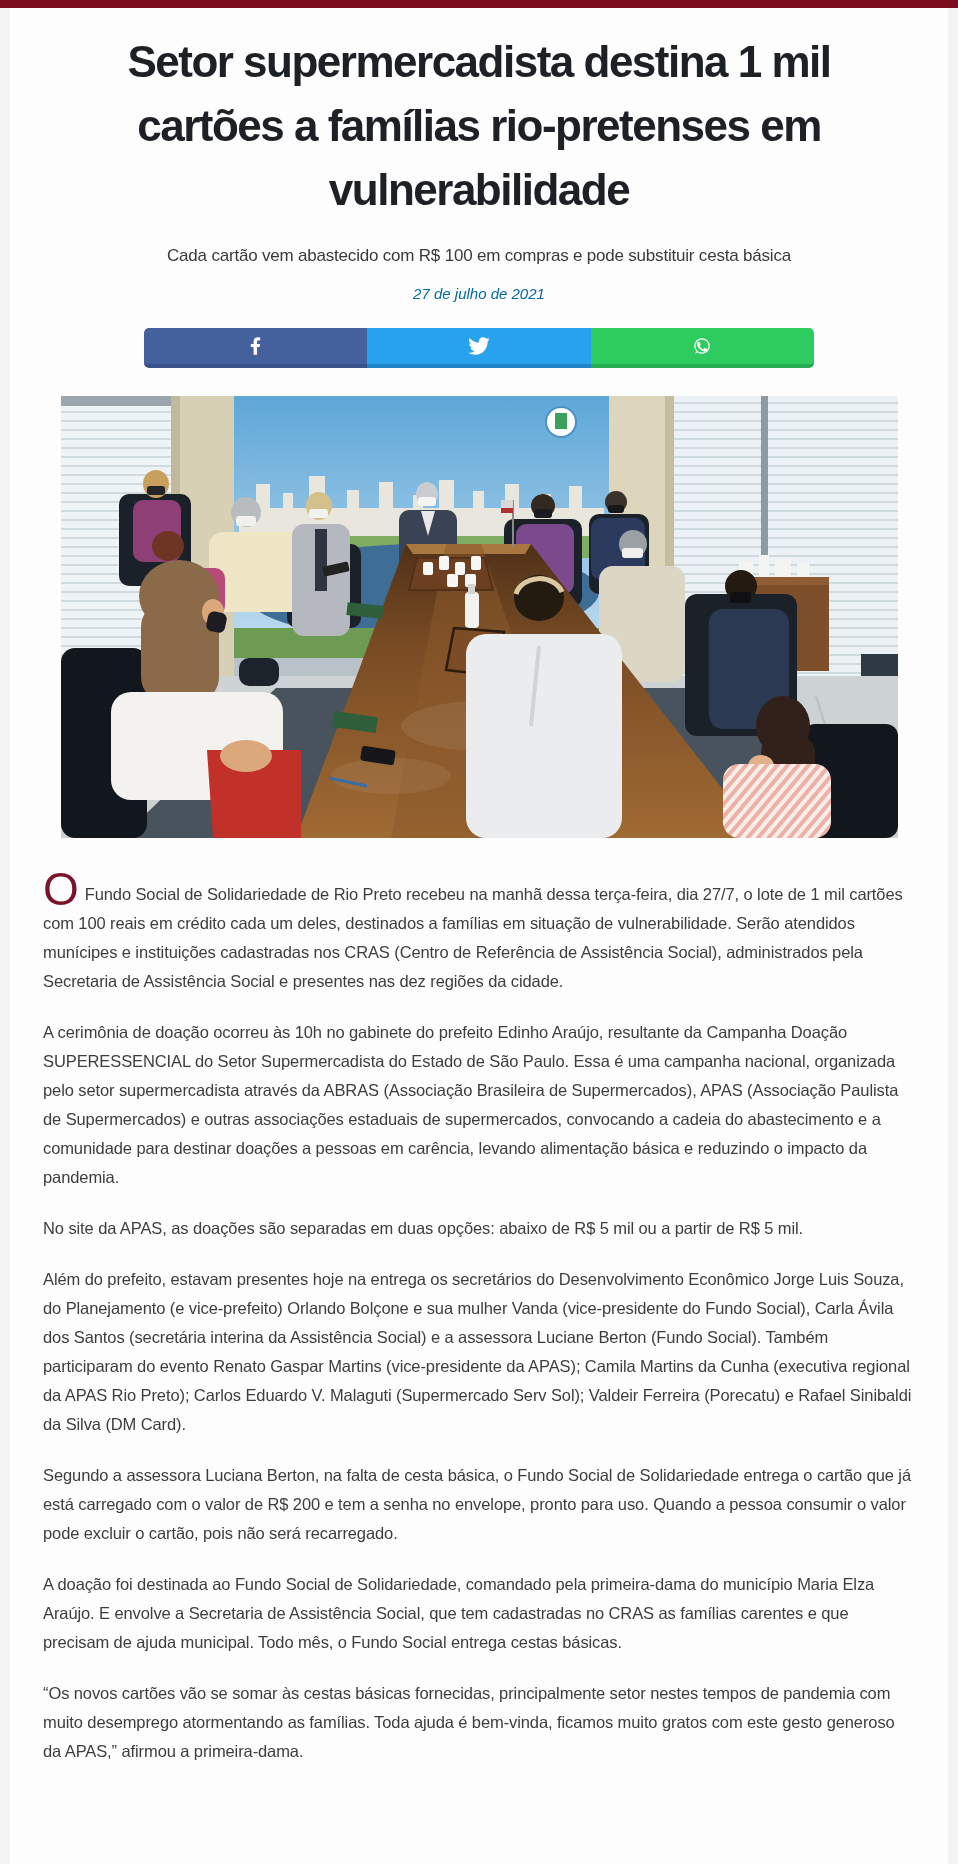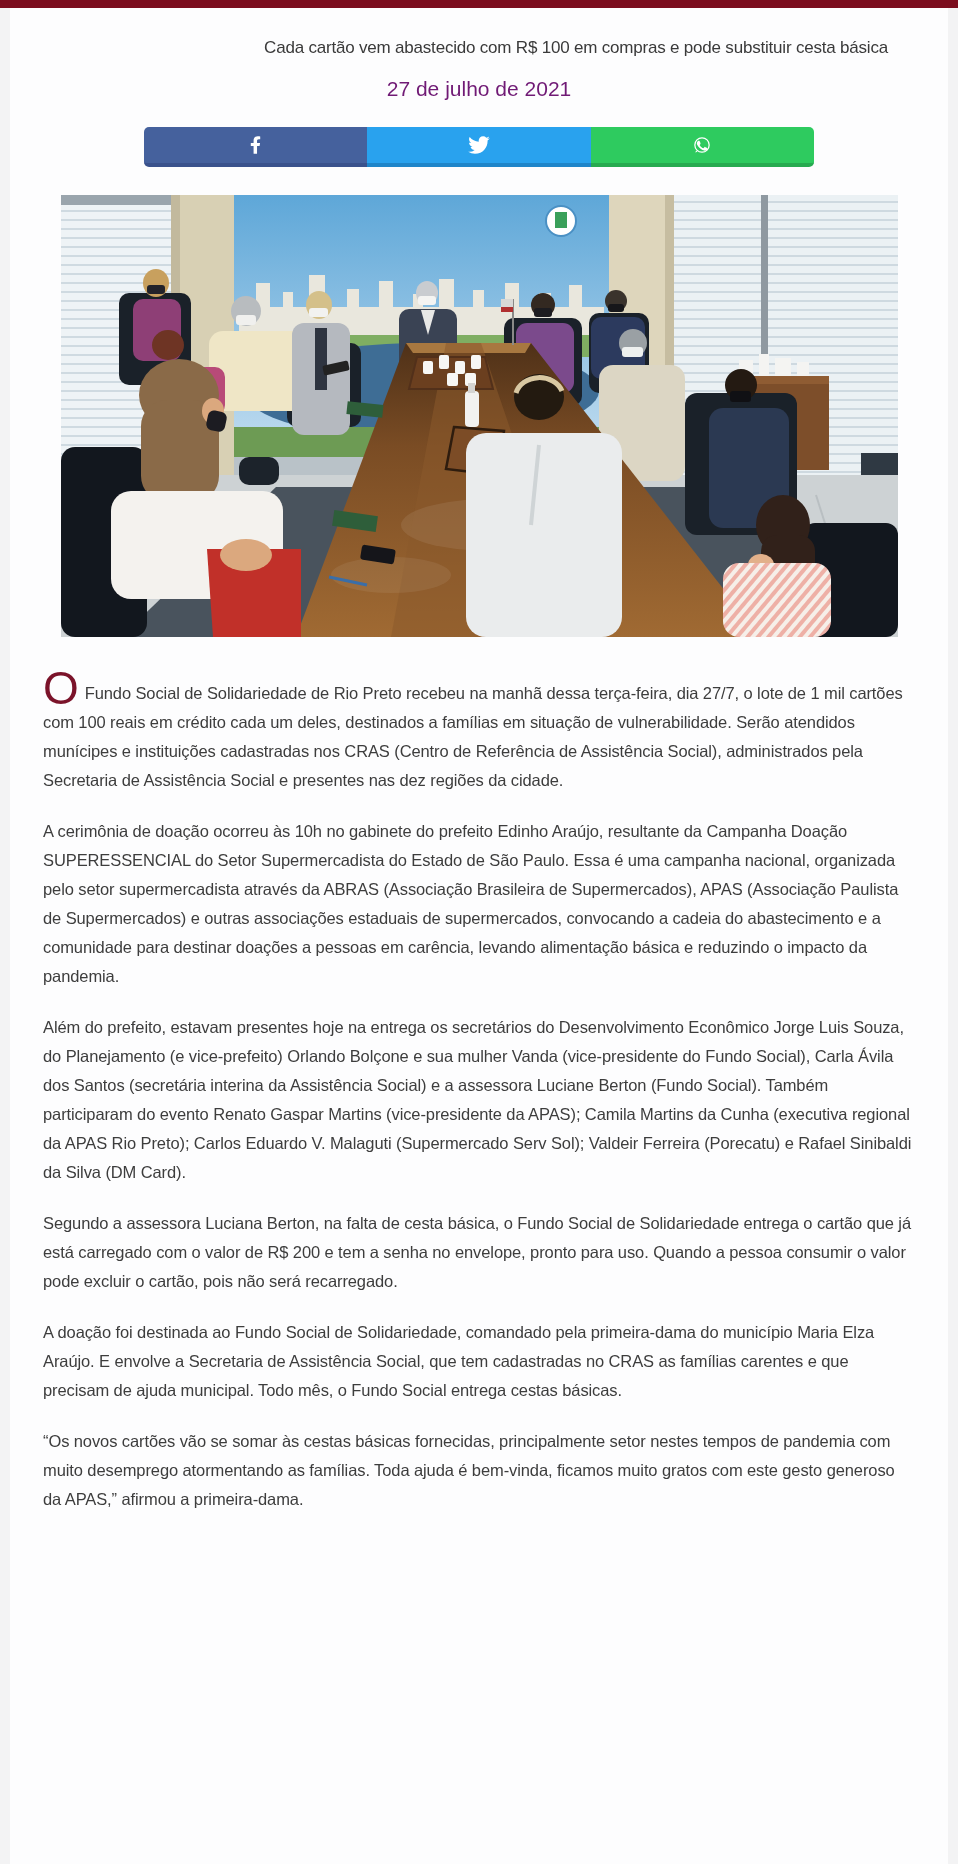--- a/index.html
+++ b/index.html
@@ -12,26 +12,26 @@
   .card{
     margin:0 10px;height:1856px;box-sizing:border-box;
     background:#fdfdfe;padding-top:6px;overflow:hidden;
   }
   h1.title{
     margin:16px 64px 0;text-align:center;
     font-size:44px;line-height:64px;font-weight:700;
     letter-spacing:-1.5px;color:#1d2126;
   }
   .subtitle{
-    margin:24px 60px 0;text-align:right;
+    margin:24px 60px 0;text-align:center;
     font-size:17px;color:#3a3a3a;letter-spacing:-0.2px;
   }
   .date{
     margin-top:19px;text-align:center;
-    font-size:21px;color:#701a75;
+    font-size:15px;color:#0369a1;font-style:italic;
   }
   .share{
     display:flex;width:670px;height:40px;margin:26px auto 0;
     border-radius:6px;
   }
   .share button{
     flex:1;border:0;padding:0;margin:0;cursor:pointer;
     display:flex;align-items:center;justify-content:center;
     box-sizing:border-box;
   }
@@ -53,20 +53,21 @@
     vertical-align:-5px;margin-right:6px;
   }
 </style>
 </head>
 <body>
 
 <div class="topbar"></div>
 
 <div class="card">
 
+  <h1 class="title">Setor supermercadista destina 1 mil cartões a famílias rio-pretenses em vulnerabilidade</h1>
 
   <div class="subtitle">Cada cartão vem abastecido com R$ 100 em compras e pode substituir cesta básica</div>
 
   <div class="date">27 de julho de 2021</div>
 
   <div class="share">
     <button title="Facebook" style="background: rgb(69, 97, 157); border-bottom: 4px solid rgb(58, 82, 140);">
       <span>
         <svg width="11" height="20" viewBox="0 0 320 512">
             <path fill="#ffffff" d="M279.14 288l14.22-92.66h-88.91v-60.13c0-25.35 12.42-50.06 52.24-50.06h40.42V6.26S260.43 0 225.36 0c-73.22 0-121.08 44.38-121.08 124.72v70.62H22.89V288h81.39v224h100.17V288z"></path>
@@ -259,19 +260,20 @@
     <rect x="50" y="296" width="172" height="108" rx="20" fill="#f4f2ee"></rect>
     <polygon points="146,354 240,354 240,442 152,442" fill="#c13029"></polygon>
     <ellipse cx="185" cy="360" rx="26" ry="16" fill="#dba87e"></ellipse>
   </svg>
 
   <div class="body-text">
     <p>
       <span class="dropcap">O</span><span>Fundo Social de Solidariedade de Rio Preto recebeu na manhã dessa terça-feira, dia 27/7, o lote de 1 mil cartões com 100 reais em crédito cada um deles, destinados a famílias em situação de vulnerabilidade. Serão atendidos munícipes e instituições cadastradas nos CRAS (Centro de Referência de Assistência Social), administrados pela Secretaria de Assistência Social e presentes nas dez regiões da cidade.</span>
     </p>
     <p>A cerimônia de doação ocorreu às 10h no gabinete do prefeito Edinho Araújo, resultante da Campanha Doação SUPERESSENCIAL do Setor Supermercadista do Estado de São Paulo. Essa é uma campanha nacional, organizada pelo setor supermercadista através da ABRAS (Associação Brasileira de Supermercados), APAS (Associação Paulista de Supermercados) e outras associações estaduais de supermercados, convocando a cadeia do abastecimento e a comunidade para destinar doações a pessoas em carência, levando alimentação básica e reduzindo o impacto da pandemia.</p>
+    <p>No site da APAS, as doações são separadas em duas opções: abaixo de R$ 5 mil ou a partir de R$ 5 mil.</p>
     <p>Além do prefeito, estavam presentes hoje na entrega os secretários do Desenvolvimento Econômico Jorge Luis Souza, do Planejamento (e vice-prefeito) Orlando Bolçone e sua mulher Vanda (vice-presidente do Fundo Social), Carla Ávila dos Santos (secretária interina da Assistência Social) e a assessora Luciane Berton (Fundo Social). Também participaram do evento Renato Gaspar Martins (vice-presidente da APAS); Camila Martins da Cunha (executiva regional da APAS Rio Preto); Carlos Eduardo V. Malaguti (Supermercado Serv Sol); Valdeir Ferreira (Porecatu) e Rafael Sinibaldi da Silva (DM Card).</p>
     <p>Segundo a assessora Luciana Berton, na falta de cesta básica, o Fundo Social de Solidariedade entrega o cartão que já está carregado com o valor de R$ 200 e tem a senha no envelope, pronto para uso. Quando a pessoa consumir o valor pode excluir o cartão, pois não será recarregado.</p>
     <p>A doação foi destinada ao Fundo Social de Solidariedade, comandado pela primeira-dama do município Maria Elza Araújo. E envolve a Secretaria de Assistência Social, que tem cadastradas no CRAS as famílias carentes e que precisam de ajuda municipal. Todo mês, o Fundo Social entrega cestas básicas.</p>
     <p>“Os novos cartões vão se somar às cestas básicas fornecidas, principalmente setor nestes tempos de pandemia com muito desemprego atormentando as famílias. Toda ajuda é bem-vinda, ficamos muito gratos com este gesto generoso da APAS,” afirmou a primeira-dama.</p>
   </div>
 
 </div>
 
 </body></html>

